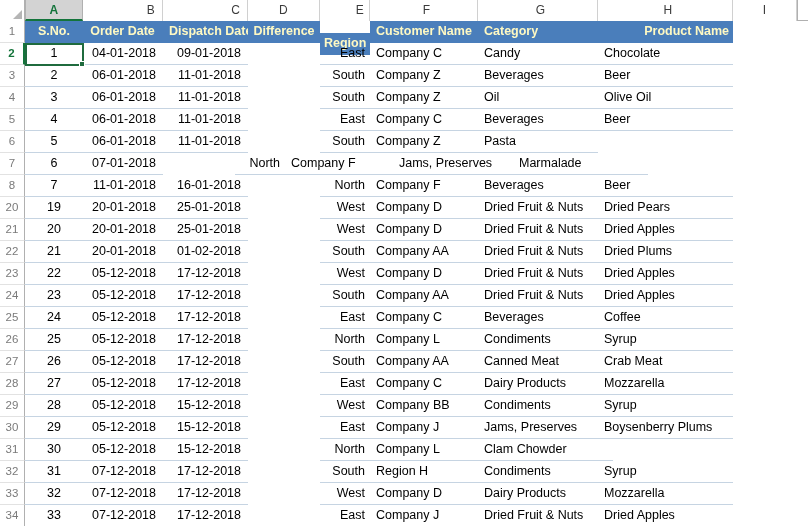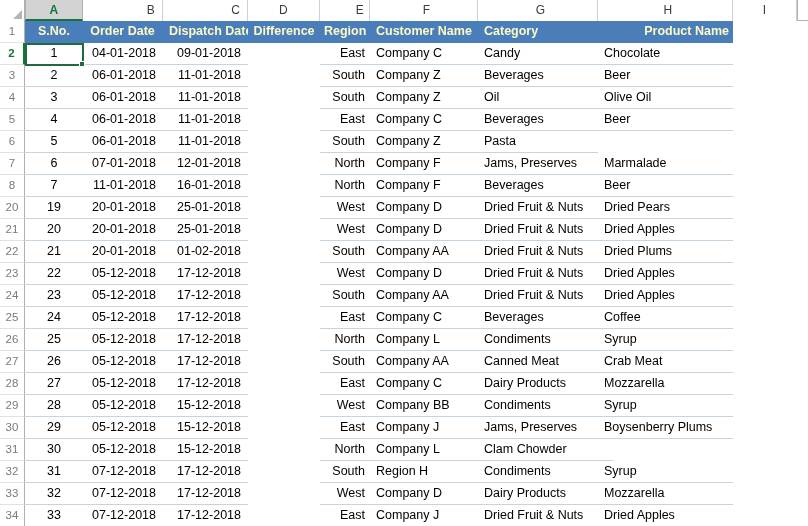--- a/index.html
+++ b/index.html
@@ -142,21 +142,21 @@
   .cE { width: 50px; text-align: right; padding-right: 5px; }
   .cF { width: 108px; padding-left: 6px; }
   .cG { width: 120px; padding-left: 6px; }
   .cH { width: 135px; padding-left: 6px; }
   .cI { width: 64px; }
 
   .row.hdr .cA { text-align: center; }
   .row.hdr .cB,
   .row.hdr .cC { text-align: center; padding-left: 6px; }
   .row.hdr .cD { text-align: center; padding-left: 4px; }
-  .row.hdr .cE { text-align: center; padding-left: 4px; }
+  .row.hdr .cE { text-align: center; padding-left: 4px; margin-top: 12px; }
   .row.hdr .cH { text-align: right; }
 
   
   #selbox {
     position: absolute;
     left: 25px;
     top: 43px;
     width: 59px;
     height: 23px;
     box-sizing: border-box;
@@ -279,21 +279,20 @@
           <div class="cell cD blank"></div>
           <div class="cell cE">South</div>
           <div class="cell cF">Company Z</div>
           <div class="cell cG">Pasta</div>
           <div class="cell cI blank tail"></div>
         </div>
         <div class="row">
           <div class="rowhead">7</div>
           <div class="cell cA">6</div>
           <div class="cell cB">07-01-2018</div>
-          <div class="cell cC">12-01-2018</div>
           <div class="cell cD blank"></div>
           <div class="cell cE">North</div>
           <div class="cell cF">Company F</div>
           <div class="cell cG">Jams, Preserves</div>
           <div class="cell cH">Marmalade</div>
           <div class="cell cI blank tail"></div>
         </div>
         <div class="row">
           <div class="rowhead">8</div>
           <div class="cell cA">7</div>

